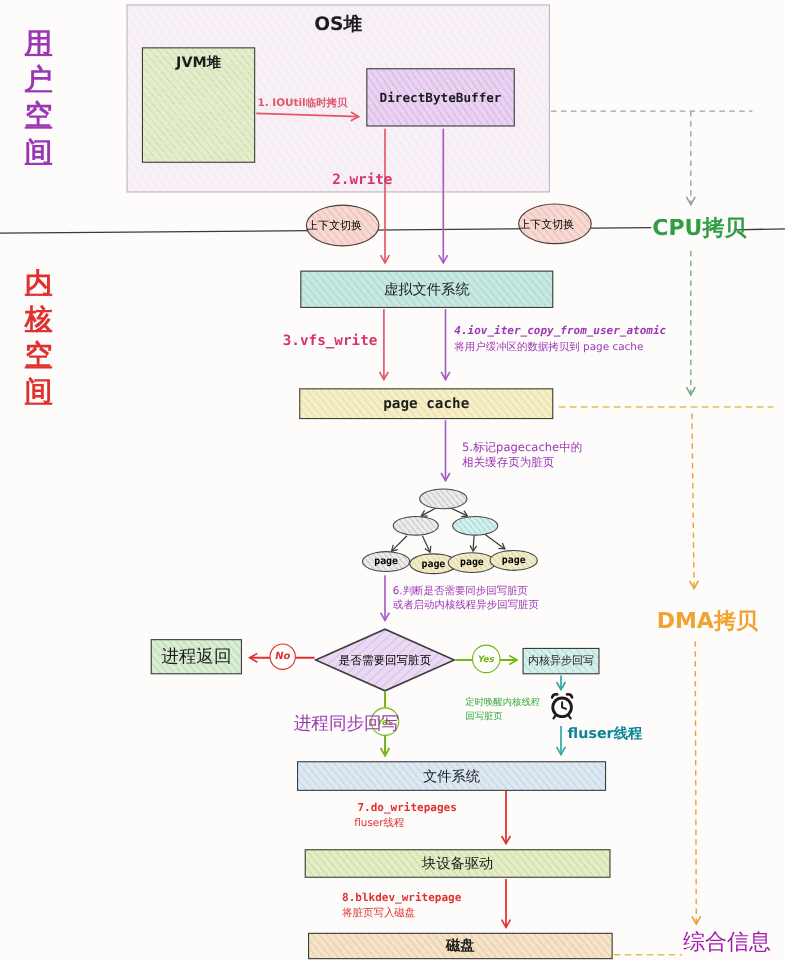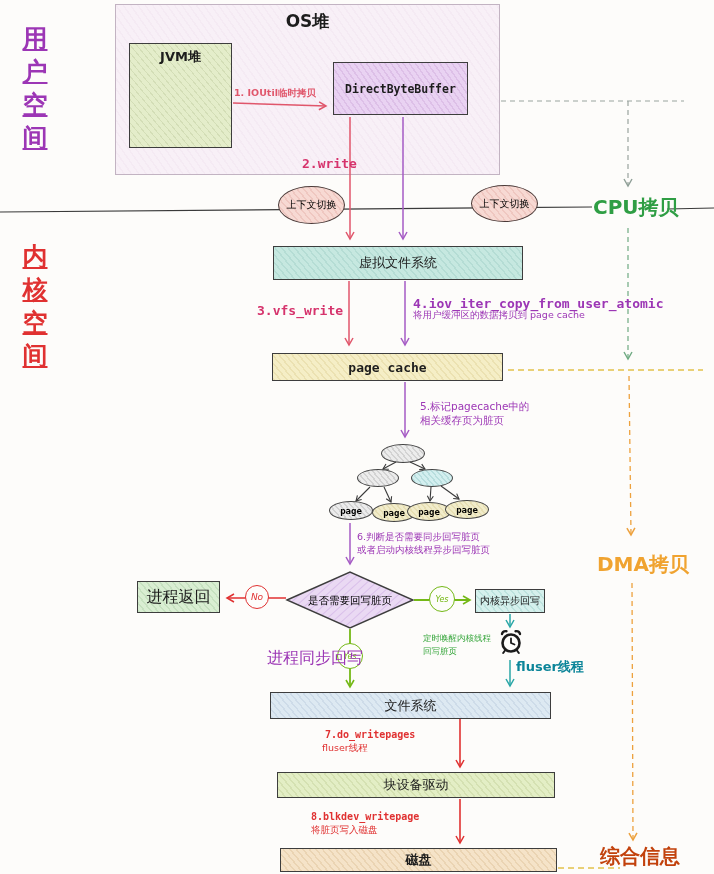--- a/index.html
+++ b/index.html
@@ -3,23 +3,23 @@
 <meta charset="utf-8">
 <style>
   html,body{margin:0;padding:0;}
   body{font-family:"DejaVu Sans",sans-serif;background:#ffffff;}
   #stage{position:relative;width:714px;height:874px;background:#fdfcfa;overflow:hidden;}
   .box{position:absolute;box-sizing:border-box;border:1.4px solid #3d3d3d;display:flex;
        align-items:center;justify-content:center;z-index:2;color:#1d1d1d;}
   .node{position:absolute;box-sizing:border-box;border:1.2px solid #454545;border-radius:50%;
         display:flex;align-items:center;justify-content:center;z-index:2;}
   .ellipse{position:absolute;box-sizing:border-box;border:1.4px solid #4a3a38;border-radius:50%;
-        display:flex;align-items:center;justify-content:center;z-index:6;}
+        display:flex;align-items:center;z-index:6;}
   .circ{position:absolute;box-sizing:border-box;border-radius:50%;background:#fdfdfb;
-        display:flex;align-items:center;justify-content:center;z-index:6;font-style:italic;font-weight:normal;text-align:right;}
+        display:flex;align-items:center;justify-content:center;z-index:6;font-style:italic;font-weight:bold;text-align:right;}
   .lbl{position:absolute;white-space:nowrap;z-index:6;}
   .mono{font-family:"DejaVu Sans Mono",monospace;}
   .vert{position:absolute;width:30px;font-weight:bold;font-size:25px;line-height:33px;
         text-align:center;word-break:break-all;z-index:6;text-decoration:underline;}
   svg.layer{position:absolute;left:0;top:0;z-index:5;pointer-events:none;}
 </style>
 </head>
 <body>
 
 <div id="stage">
@@ -51,29 +51,29 @@
        background:repeating-linear-gradient(50deg,rgba(190,90,80,.14) 0 1.5px,transparent 1.5px 5px),#f7d9d3;">
     <span style="font-size:10px;">上下文切换</span>
   </div>
   <div class="ellipse" style="left:471px;top:185px;width:67px;height:37px;
        background:repeating-linear-gradient(50deg,rgba(190,90,80,.14) 0 1.5px,transparent 1.5px 5px),#f7d9d3;">
     <span style="font-size:10px;">上下文切换</span>
   </div>
 
   <div class="lbl" style="left:593px;top:194px;font-size:20px;font-weight:bold;color:#2f9e44;">CPU拷贝</div>
   <div class="lbl" style="left:597px;top:551px;font-size:20px;font-weight:bold;color:#f0a330;">DMA拷贝</div>
-  <div class="lbl" style="left:600px;top:843px;font-size:20px;font-weight:bold;color:#c2410c;">综合信息</div>
-
-  <div class="box" style="left:273px;top:246px;width:250px;height:34px;
+  <div class="lbl" style="left:621px;top:843px;font-size:20px;font-weight:normal;color:#a21caf;">综合信息</div>
+
+  <div class="box" style="left:273px;top:246px;width:230px;height:34px;
        background:repeating-linear-gradient(50deg,rgba(30,120,110,.10) 0 1.5px,transparent 1.5px 5px),#c6e8e0;font-size:13px;text-align:right;">
     <span>虚拟文件系统</span>
   </div>
 
   <div class="lbl mono" style="left:257px;top:303px;font-size:13px;font-weight:bold;color:#d6336c;">3.vfs_write</div>
-  <div class="lbl mono" style="left:413px;top:296px;font-size:13px;font-weight:bold;color:#9c36b5;">4.iov_iter_copy_from_user_atomic</div>
+  <div class="lbl mono" style="left:413px;top:296px;font-size:10px;font-weight:bold;color:#9c36b5;font-style:italic;">4.iov_iter_copy_from_user_atomic</div>
   <div class="lbl" style="left:413px;top:309px;font-size:9.5px;color:#9c36b5;">将用户缓冲区的数据拷贝到 page cache</div>
 
   <div class="box" style="left:272px;top:353px;width:231px;height:28px;
        background:repeating-linear-gradient(50deg,rgba(170,140,40,.13) 0 1.5px,transparent 1.5px 5px),#f5eec6;">
     <span class="mono" style="font-size:13px;font-weight:bold;">page cache</span>
   </div>
 
   <div class="lbl" style="left:420px;top:400px;font-size:10.5px;color:#9c36b5;">5.标记pagecache中的</div>
   <div class="lbl" style="left:420px;top:414px;font-size:10.5px;color:#9c36b5;">相关缓存页为脏页</div>
 

